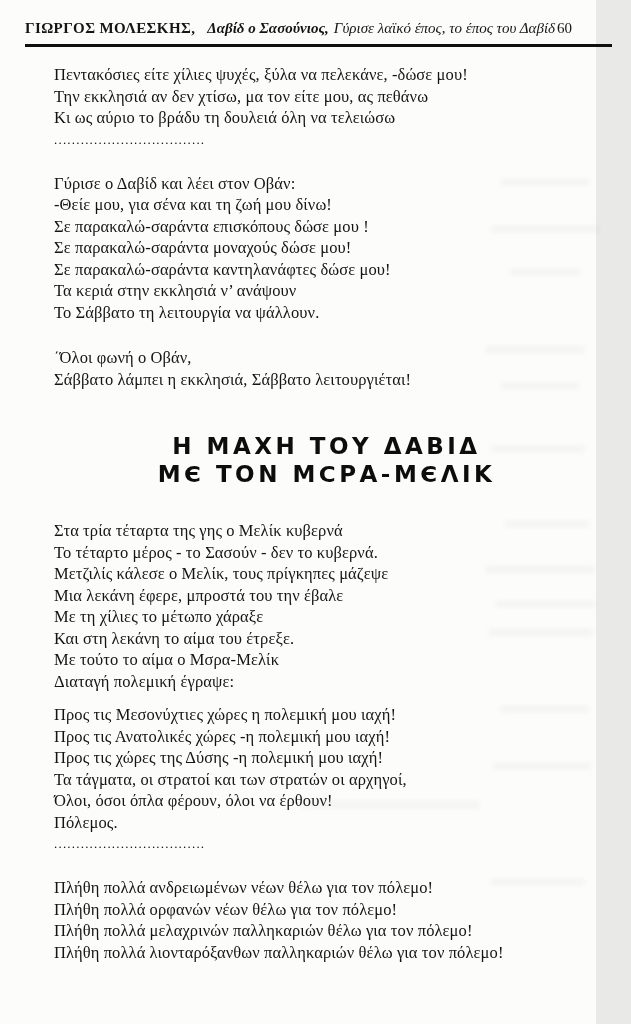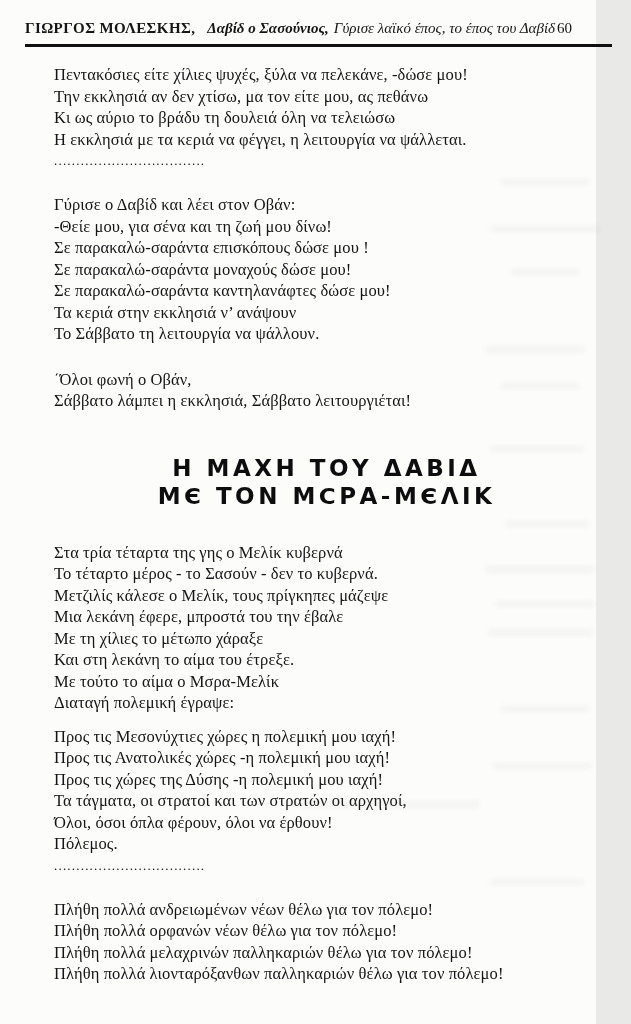--- a/index.html
+++ b/index.html
@@ -82,21 +82,20 @@
     </div>
     <div class="header-rule"></div>
   </div>
 
   <div class="body-col">
 
     <div class="stanza">
         <div class="poem-line">Πεντακόσιες είτε χίλιες ψυχές, ξύλα να πελεκάνε, -δώσε μου!</div>
         <div class="poem-line">Την εκκλησιά αν δεν χτίσω, μα τον είτε μου, ας πεθάνω</div>
         <div class="poem-line">Κι ως αύριο το βράδυ τη δουλειά όλη να τελειώσω</div>
-        <div class="poem-line">Η εκκλησιά με τα κεριά να φέγγει, η λειτουργία να ψάλλεται.</div>
       </div>
     <div class="dots">..................................</div>
 
     <div class="gap-s"></div>
     <div class="gap-m"></div>
     <div class="stanza">
         <div class="poem-line">Γύρισε ο Δαβίδ και λέει στον Οβάν:</div>
         <div class="poem-line">-Θείε μου, για σένα και τη ζωή μου δίνω!</div>
         <div class="poem-line">Σε παρακαλώ-σαράντα επισκόπους δώσε μου !</div>
         <div class="poem-line">Σε παρακαλώ-σαράντα μοναχούς δώσε μου!</div>

